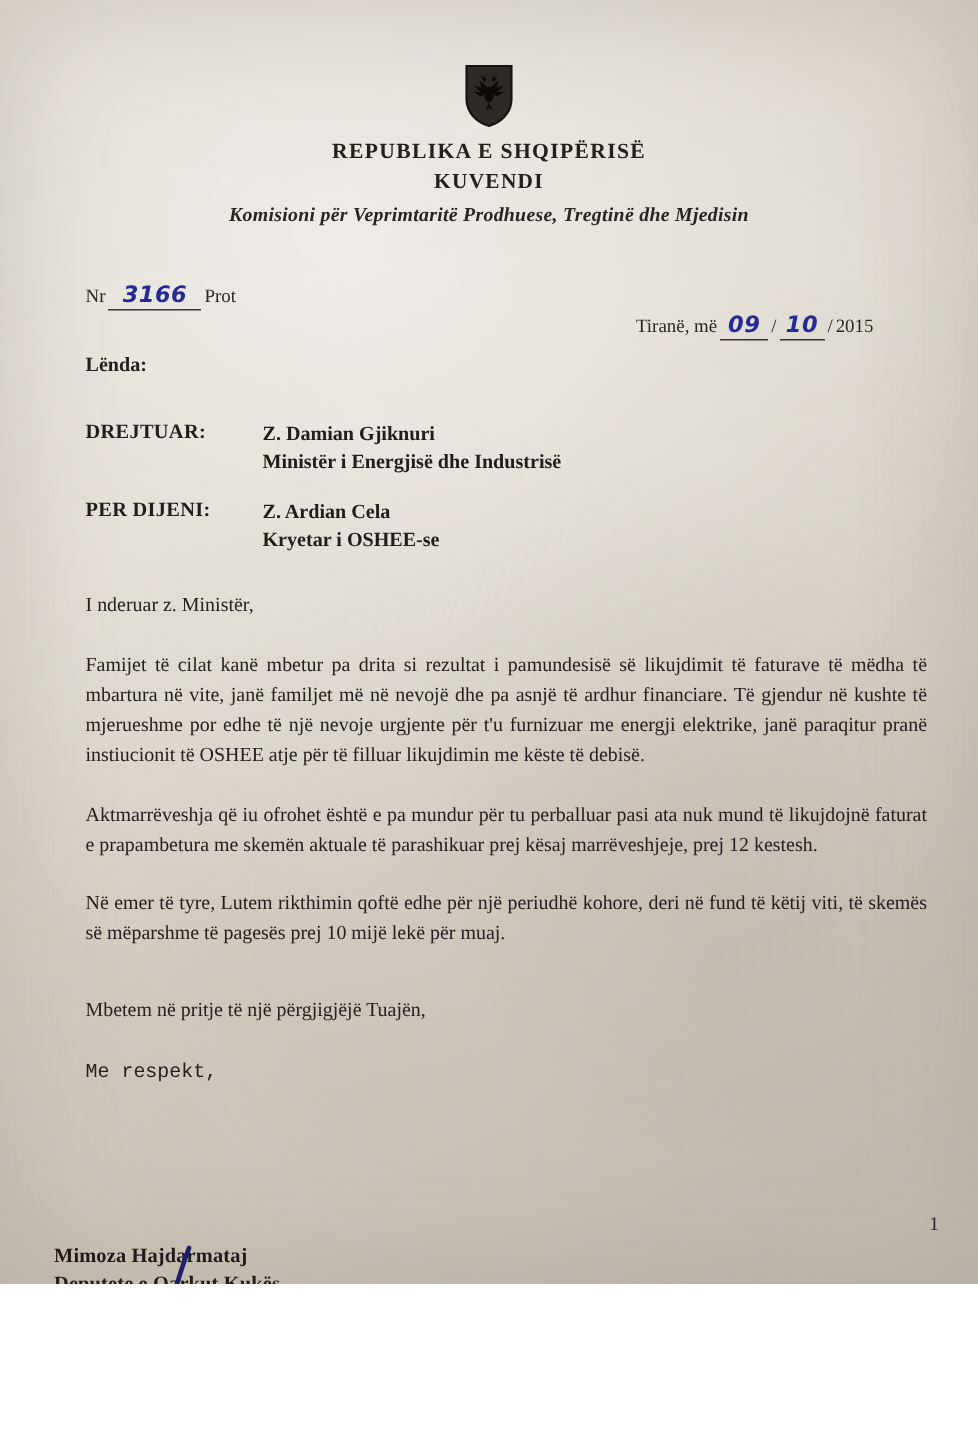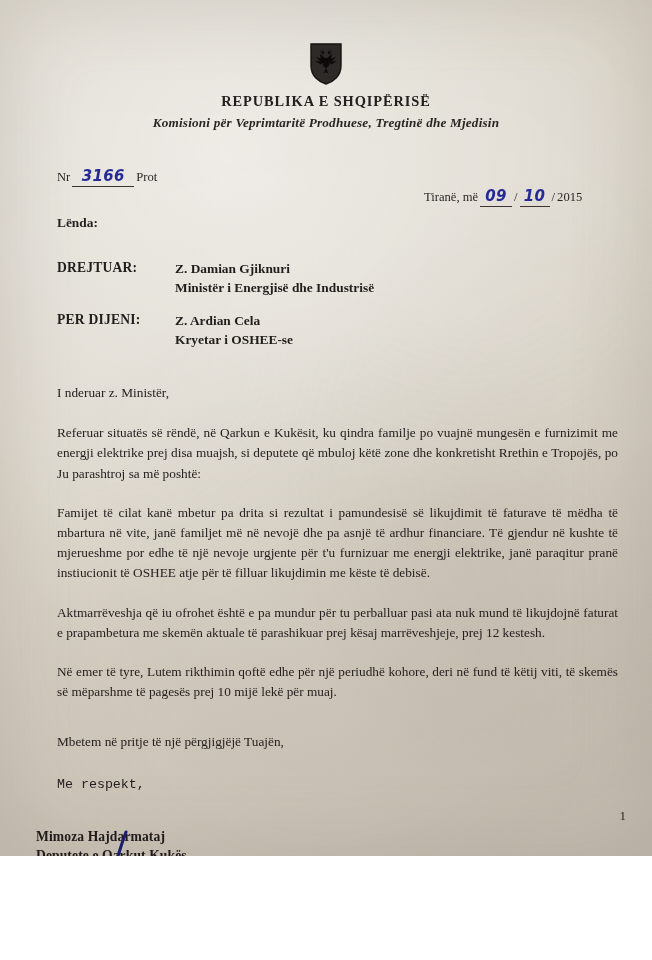--- a/index.html
+++ b/index.html
@@ -148,21 +148,21 @@
     font-size: 13.6px;
     font-weight: bold;
     color: #211d1c;
     letter-spacing: .2px;
     padding-top: 1px;
   }
   .addr-lines { font-size: 13.4px; font-weight: bold; color: #211d1c; line-height: 1.42; }
 
   
   #body-text {
-    margin-top: 36px;
+    margin-top: 26px;
     padding-left: 50px;
     padding-right: 34px;
     color: #262120;
   }
   .greeting {
     font-size: 13.3px;
     padding-left: 7px;
     margin-bottom: 22px;
   }
   .para {
@@ -229,20 +229,21 @@
             <path d="M17 17 L10.5 11.5 L12 16.5 L7 15 L11.5 19.5 L6 19 L12 22.5 Z"></path>
             <path d="M17 17 L23.5 11.5 L22 16.5 L27 15 L22.5 19.5 L28 19 L22 22.5 Z"></path>
             <path d="M14 13 L11 8.5 L13.6 10.2 L13.2 7.4 L15.2 10.6 Z"></path>
             <path d="M20 13 L23 8.5 L20.4 10.2 L20.8 7.4 L18.8 10.6 Z"></path>
             <path d="M17 26 L14.6 31.5 L17 30.2 L19.4 31.5 Z"></path>
           </g>
         </svg>
       </span>
 
       <div id="org-title">REPUBLIKA E SHQIPËRISË</div>
+      <div id="org-subtitle">KUVENDI</div>
       <div id="commission-line">Komisioni për Veprimtaritë Prodhuese, Tregtinë dhe Mjedisin</div>
     </div>
 
     <div id="ref-row">
       <div id="ref-left">
         <span id="ref-nr">Nr</span>
         <span class="ulbox hand" style="min-width:56px;">3166</span>
         <span id="ref-prot">Prot</span>
       </div>
       <div id="ref-right">
@@ -275,21 +276,20 @@
         <div class="addr-lines">
           <div>Z. Ardian Cela</div>
           <div>Kryetar i OSHEE-se</div>
         </div>
       </div>
 
     </div>
 
     <div id="body-text">
       <div class="greeting">I nderuar z. Ministër,</div>
-      <p class="para">Referuar situatës së rëndë, në Qarkun e Kukësit, ku qindra familje po vuajnë mungesën e furnizimit me energji elektrike prej disa muajsh, si deputete që mbuloj këtë zone dhe konkretisht Rrethin e Tropojës, po Ju parashtroj sa më poshtë:</p>
       <p class="para">Famijet të cilat kanë mbetur pa drita si rezultat i pamundesisë së likujdimit të faturave të mëdha të mbartura në vite, janë familjet më në nevojë dhe pa asnjë të ardhur financiare. Të gjendur në kushte të mjerueshme por edhe të një nevoje urgjente për t'u furnizuar me energji elektrike, janë paraqitur pranë instiucionit të OSHEE atje për të filluar likujdimin me këste të debisë.</p>
       <p class="para">Aktmarrëveshja që iu ofrohet është e pa mundur për tu perballuar pasi ata nuk mund të likujdojnë faturat e prapambetura me skemën aktuale të parashikuar prej kësaj marrëveshjeje, prej 12 kestesh.</p>
       <p class="para">Në emer të tyre, Lutem rikthimin qoftë edhe për një periudhë kohore, deri në fund të këtij viti, të skemës së mëparshme të pagesës prej 10 mijë lekë për muaj.</p>
       <p class="para closing">Mbetem në pritje të një përgjigjëjë Tuajën,</p>
       <p class="para signoff">Me respekt,</p>
     </div>
 
   </div>
 
   <div id="signature-block">

